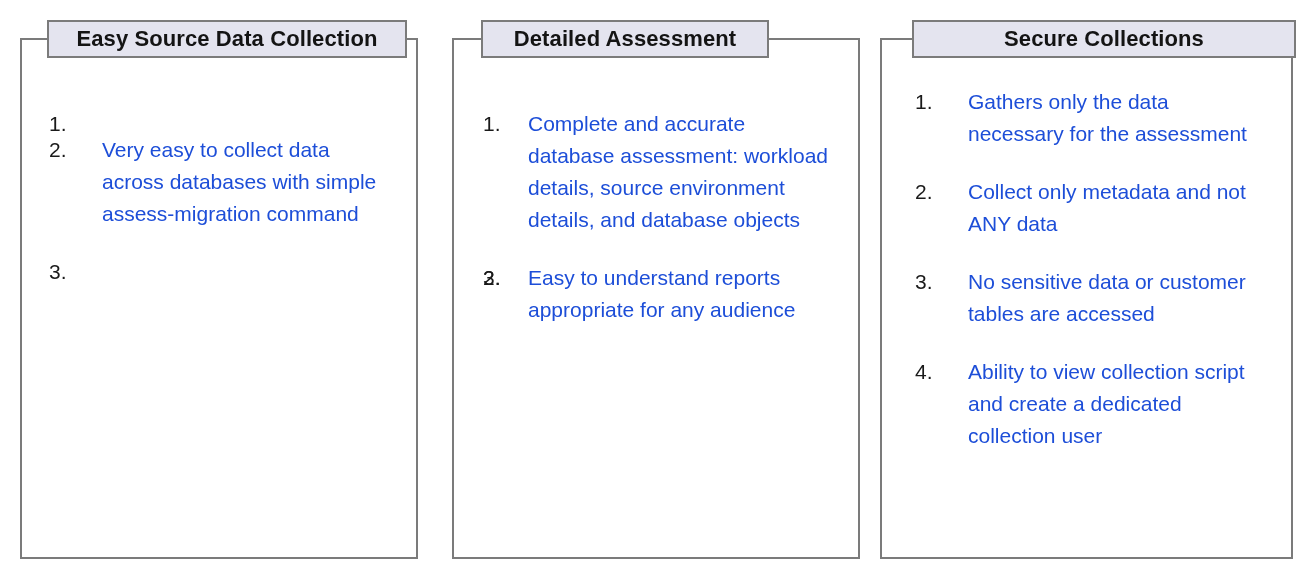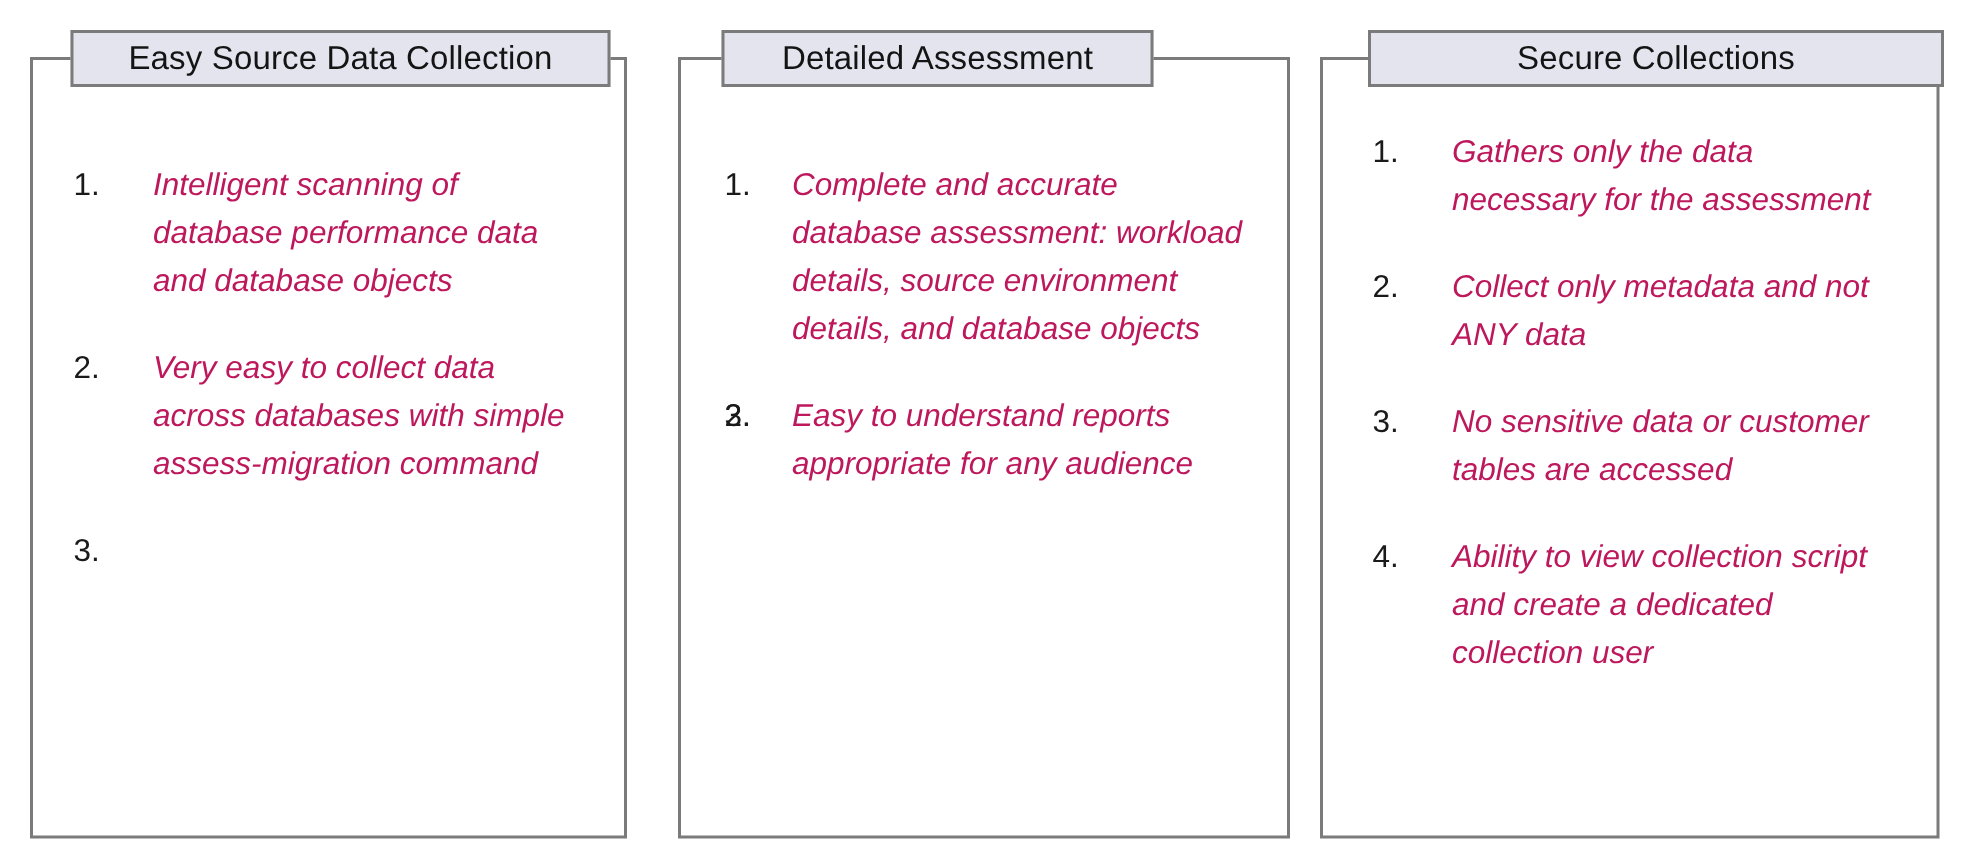--- a/index.html
+++ b/index.html
@@ -38,21 +38,21 @@
     background: #e4e4ef;
     border: 2px solid #7b7b7b;
     display: flex;
     align-items: center;
     justify-content: center;
     z-index: 3;
   }
   .panel-header-title {
     font-size: 22px;
     line-height: 26px;
-    font-weight: 400;
+    font-weight: 700;
     color: #141414;
     letter-spacing: 0.1px;
     white-space: nowrap;
   }
 
   
   .panel-list {
     position: absolute;
     margin: 0;
     padding: 0;
@@ -75,22 +75,21 @@
     width: 42px;
     text-align: left;
     font-size: 21px;
     line-height: 32px;
     color: #1a1a1a;
   }
   .item-text {
     display: block;
     font-size: 21px;
     line-height: 32px;
-    color: #be185d;
-    font-style: italic;
+    color: #1d4ed8;
   }
 
   
   #panel-0 { left: 20px;  top: 38px;  width: 398px; height: 521px; }
   #header-0 { left: 47px;  top: 20px;  width: 360px; height: 38px; }
   #list-0  { left: 27px;  top: 68px;  width: 340px; }
   #list-0 .item-text { margin-left: 53px; }
   #list-0 .item-number { width: 53px; }
 
   #panel-1 { left: 452px; top: 38px;  width: 408px; height: 521px; }
@@ -110,21 +109,20 @@
 </style>
 </head>
 <body>
 
 <div id="canvas">
 
   <div class="panel" id="panel-0">
     <ol class="panel-list" id="list-0">
         <li class="list-item">
           <span class="item-number">1.</span>
-          <span class="item-text">Intelligent scanning of database performance data and database objects</span>
         </li>
         <li class="list-item">
           <span class="item-number">2.</span>
           <span class="item-text">Very easy to collect data across databases with simple assess-migration command</span>
         </li>
         <li class="list-item">
           <span class="item-number">3.</span>
         </li>
       </ol>
   </div>

